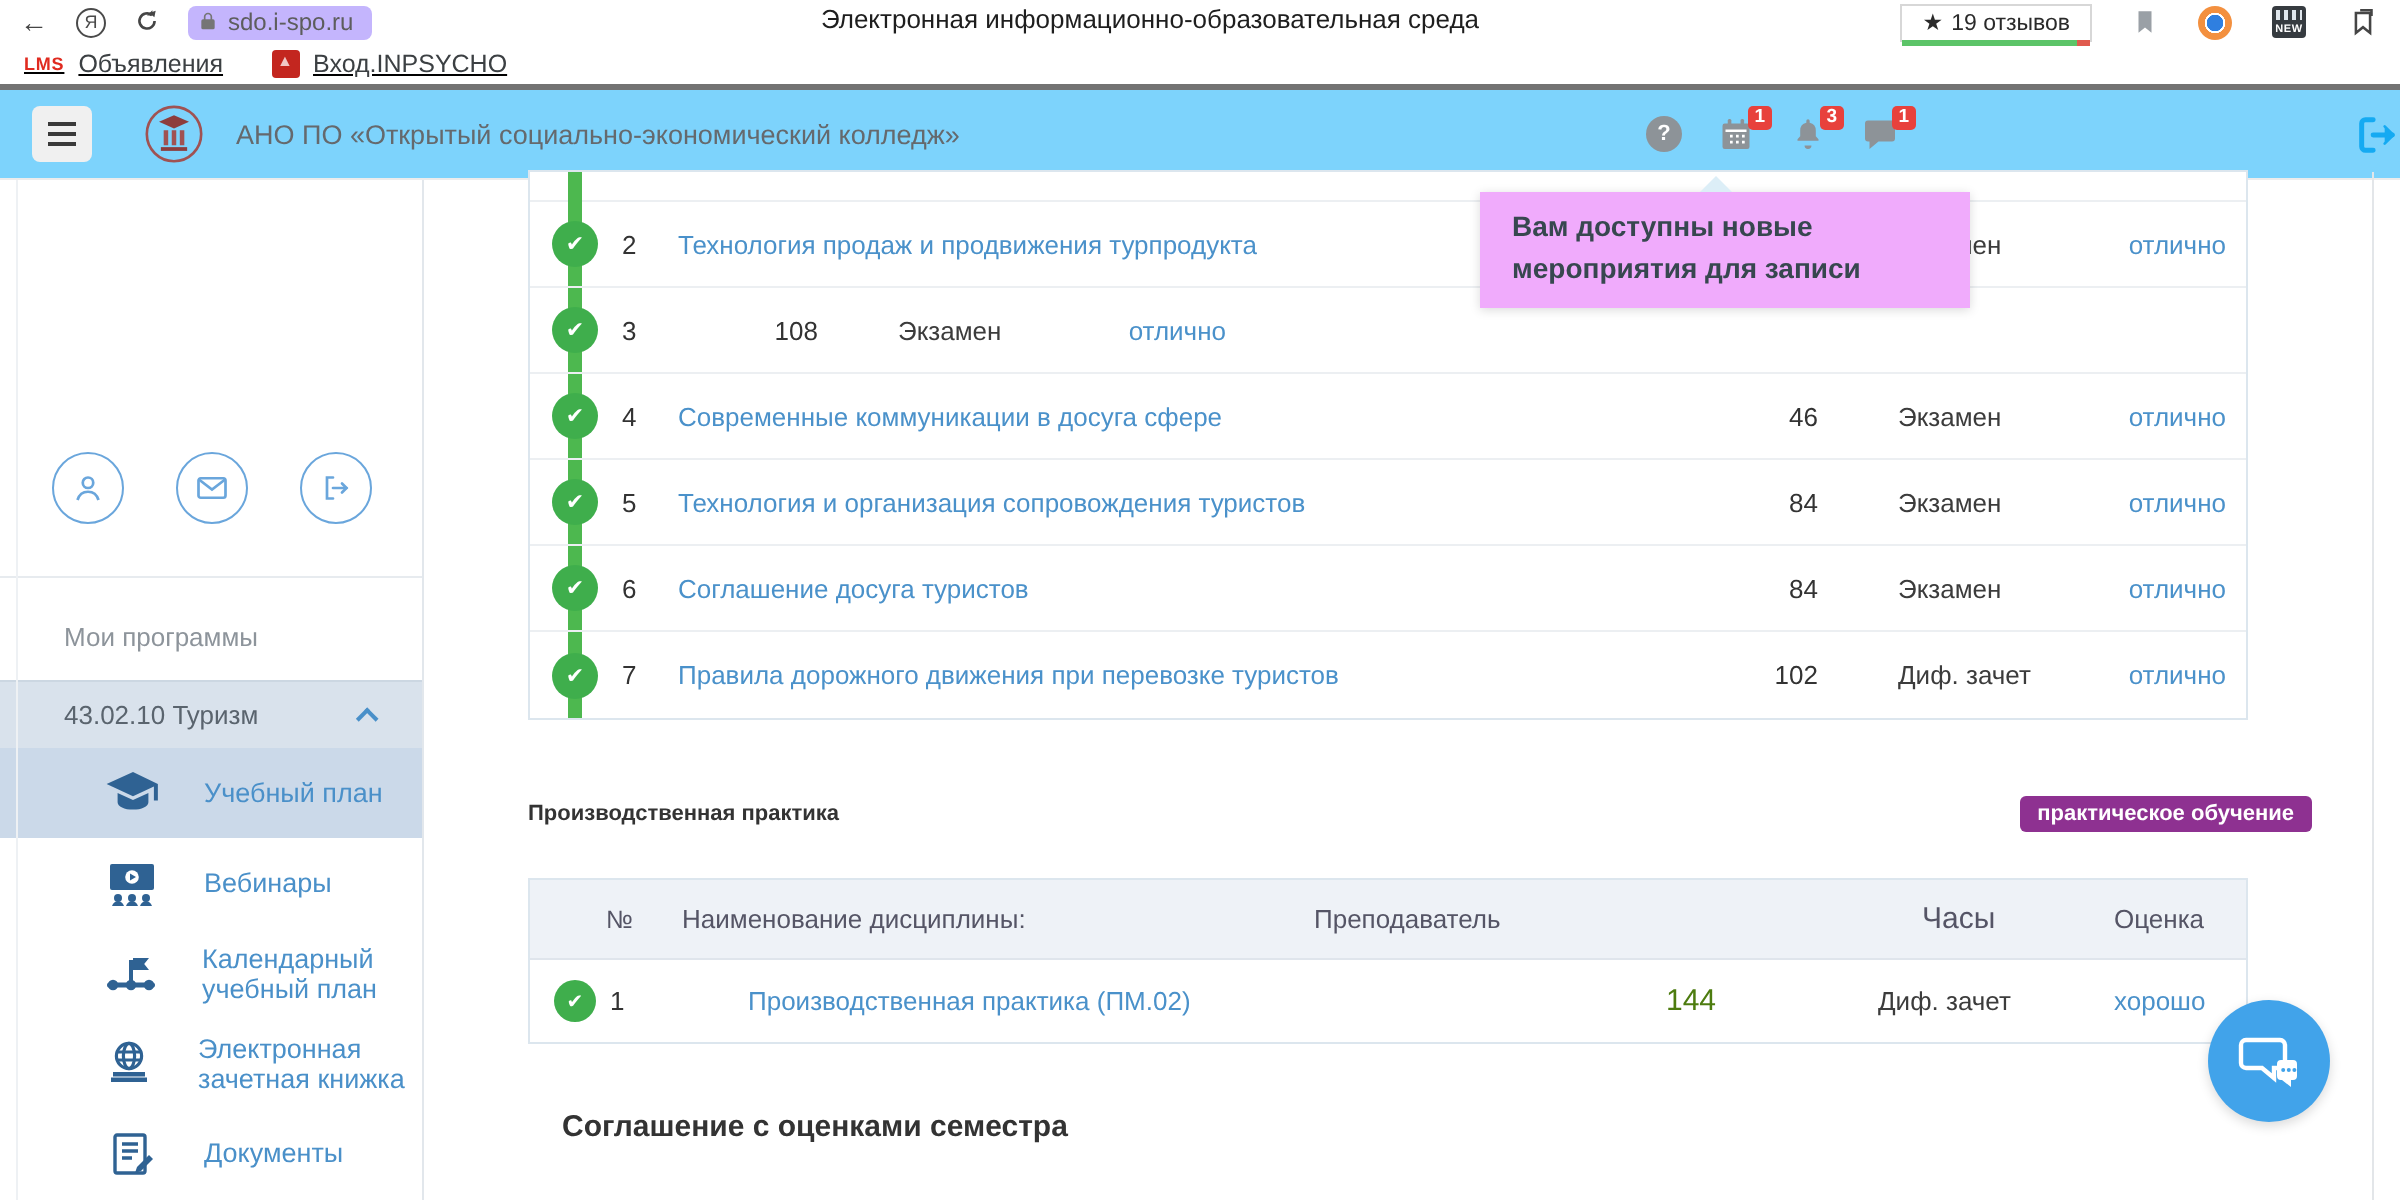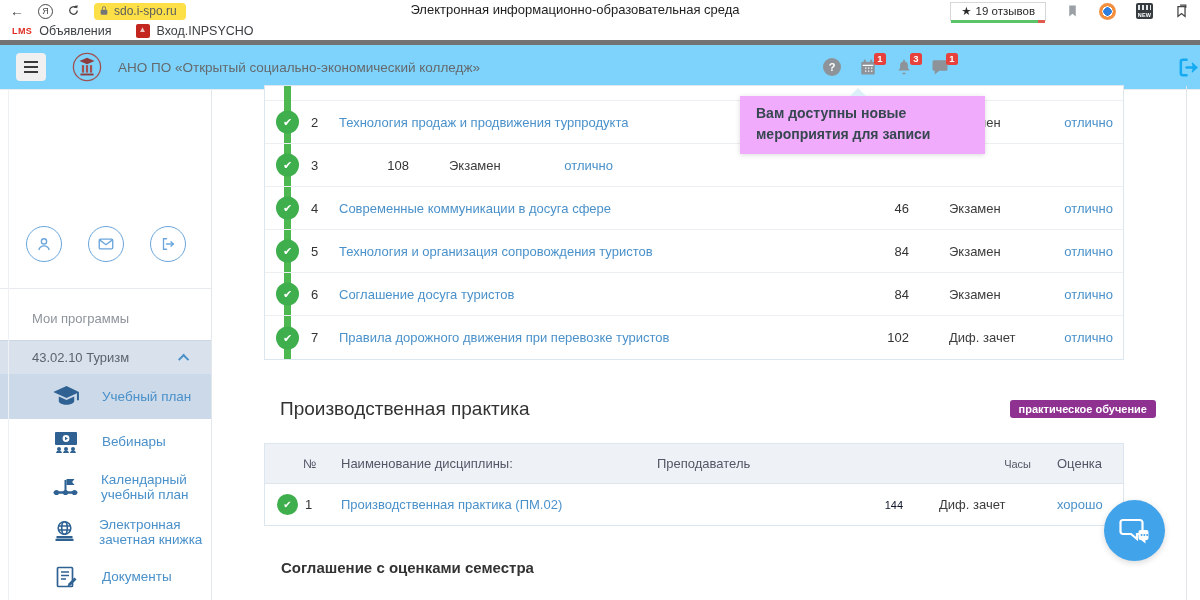--- a/index.html
+++ b/index.html
@@ -5,40 +5,40 @@
   * { margin:0; padding:0; box-sizing:border-box; }
   html,body { width:1200px; height:600px; overflow:hidden; background:#fff;
     font-family:"Liberation Sans", sans-serif; }
 
   
   .chrome { background:#fff; }
   .toolbar { height:22px; display:flex; align-items:center; gap:14px; padding:0 10px; position:relative; }
   .nav-glyph { font-size:14px; color:#454545; line-height:1; cursor:pointer; }
   .ya-btn { width:15px; height:15px; border:1.4px solid #4a4a4a; border-radius:50%;
     display:grid; place-items:center; font-size:9px; color:#4a4a4a; cursor:pointer; }
-  .addr { display:flex; align-items:center; gap:5px; background:#fde047; border-radius:4px;
+  .addr { display:flex; align-items:center; gap:5px; background:#c4b5fd; border-radius:4px;
     padding:1px 9px 2px 5px; font-size:12px; color:#5d5d5d; cursor:pointer; }
   .page-title { position:absolute; left:350px; right:400px; text-align:center;
     font-size:13px; color:#1e1e1e; top:2px; pointer-events:none; white-space:nowrap; }
   .chrome-right { margin-left:auto; display:flex; align-items:center; gap:20px; background:#fff; z-index:2; }
   .reviews { position:relative; font-size:11.5px; color:#2a2a2a; border:1px solid #d7d7d7; border-bottom:none;
     padding:1px 10px 3px; white-space:nowrap; cursor:pointer; }
   .reviews::after { content:""; position:absolute; left:0; right:0; bottom:-2px; height:3px;
     background:linear-gradient(to right,#5cc468 0 93%,#e05a4e 93% 100%); }
   .star { color:#2a2a2a; margin-right:4px; }
   .new-icon { width:17px; height:16px; background:#363b40; border-radius:2px; position:relative; cursor:pointer; }
   .new-icon::before { content:""; position:absolute; left:2px; right:2px; top:2px; height:5px;
     background:repeating-linear-gradient(to right,#dfe6ec 0 2px,#363b40 2px 4px); }
   .new-label { position:absolute; left:0; right:0; bottom:1px; text-align:center;
     font-size:5.5px; font-weight:bold; color:#fff; letter-spacing:.3px; }
   .circle-logo { width:17px; height:17px; border-radius:50%; cursor:pointer;
     background:radial-gradient(circle,#2f7fe0 0 34%,#ffffff 35% 42%,#f3903f 43% 78%,#e8512e 79% 100%); }
 
   .bookmarks { height:23px; display:flex; align-items:center; gap:24px; padding:0 12px;
-    border-bottom:5px solid #737373; }
+    border-bottom:3px solid #737373;text-decoration:underline; }
   .bm-item { display:flex; align-items:center; gap:7px; font-size:12.5px; color:#3c4043; cursor:pointer; }
   .lms-fav { color:#e02b20; font-weight:bold; font-size:9px; letter-spacing:.4px; }
   .inps-fav { width:14px; height:14px; background:#c3261f; border-radius:2px; position:relative; }
   .inps-fav::after { content:"▲"; position:absolute; left:0; right:0; top:1px; text-align:center;
     font-size:8px; color:rgba(255,255,255,.75); }
 
   
   .app-header { height:45px; background:#7dd3fc; border-bottom:1px solid #ececec;
     display:flex; align-items:center; padding:0 16px; position:relative; }
   .hamburger { width:30px; height:28px; background:#f0f0f0; border-radius:4px;
@@ -91,38 +91,38 @@
   .tcheck { position:absolute; left:11px; top:50%; transform:translateY(-50%); width:23px; height:23px;
     background:#3fae4c; border-radius:50%; color:#fff; display:grid; place-items:center; z-index:1; }
   .tcheck::before { content:"✔"; font-size:11px; }
   .c-num { width:28px; margin-left:46px; font-size:13px; color:#333; }
   .c-subj { flex:1; font-size:13px; color:#4a91ca; cursor:pointer; }
   .c-hours { width:70px; text-align:right; font-size:13px; color:#333; }
   .c-ctrl { width:118px; padding-left:40px; font-size:13px; color:#3c3c3c; }
   .c-grade { width:96px; padding-right:10px; text-align:right; font-size:13px; color:#4a91ca; cursor:pointer; }
 
   .sec-row { display:flex; align-items:center; margin-top:38px; }
-  .sec-title { margin-left:68px; font-size:19px; font-weight:normal; color:#333; }
+  .sec-title { margin-left:52px; font-size:11px; font-weight:bold; color:#333; }
   .badge-purple { margin-left:auto; margin-right:44px; background:#8e3191; color:#fff;
     font-size:11px; font-weight:bold; padding:3px 9px; border-radius:3px; white-space:nowrap; }
   .card2 { margin-top:23px; }
   .phead { display:flex; align-items:center; height:40px; background:#eef2f7;
     border-bottom:1px solid #dfe5ec; font-size:12.5px; color:#556; }
   .prow { display:flex; align-items:center; height:41px; position:relative; }
   .p-check { width:30px; padding-left:12px; }
   .pcheck-circle { width:21px; height:21px; background:#3fae4c; border-radius:50%;
     color:#fff; display:grid; place-items:center; }
   .pcheck-circle::before { content:"✔"; font-size:10px; }
   .h-num { width:76px; padding-left:38px; }
   .p-num { width:46px; padding-left:10px; font-size:13px; color:#333; }
   .p-name { width:316px; font-size:13px; }
-  .prow .p-name { color:#4a91ca; cursor:pointer; }
+  .prow .p-name { color:#4a91ca; cursor:pointer;margin-left:33px; }
   .p-teacher { flex:1; font-size:13px; }
-  .p-hours { width:70px; text-align:right; font-size:11px; }
-  .prow .p-hours { color:#0f172a; }
+  .p-hours { width:70px; font-size:15px; }
+  .prow .p-hours { color:#4d7c0f; }
   .p-ctrl { width:128px; padding-left:36px; font-size:13px; }
   .prow .p-ctrl { color:#3c3c3c; }
   .p-grade { width:92px; padding-left:26px; font-size:13px; }
   .prow .p-grade { color:#4a91ca; cursor:pointer; }
 
   .agreement { margin:33px 0 0 69px; font-size:15px; font-weight:bold; color:#333; }
 
   .fab { position:absolute; left:1104px; top:500px; width:61px; height:61px; border-radius:50%;
     background:#41a3ea; display:grid; place-items:center; cursor:pointer; z-index:40;
     box-shadow:0 2px 6px rgba(0,0,0,.15); }

